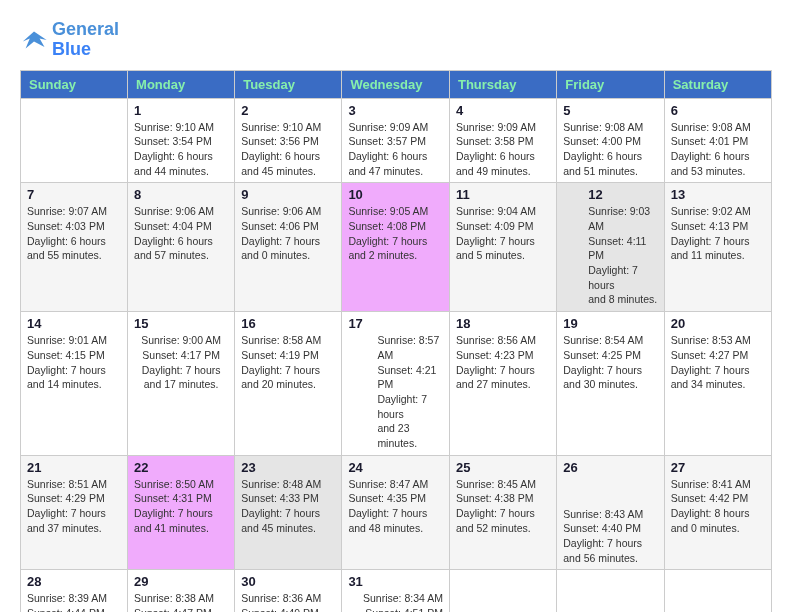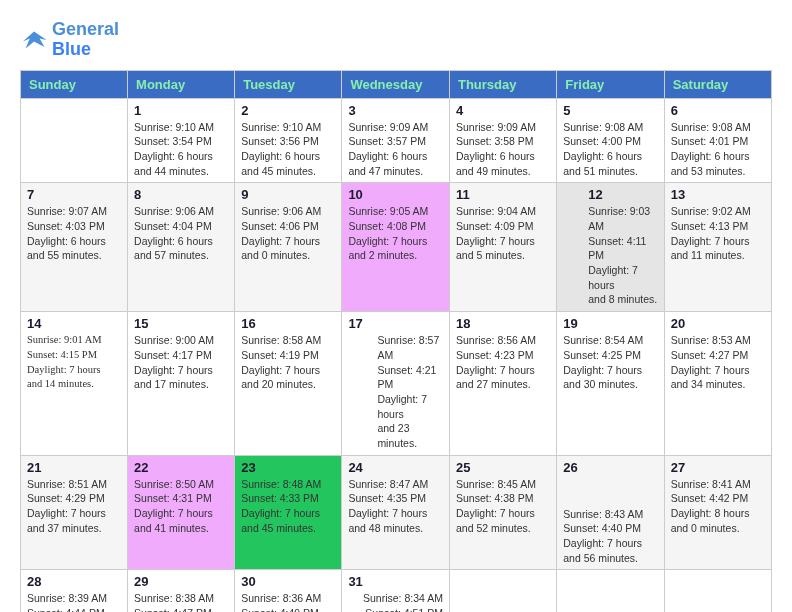--- a/index.html
+++ b/index.html
@@ -211,28 +211,28 @@
           <span class="day-number">13</span>
           <div class="day-info" style="white-space: pre-line;">Sunrise: 9:02 AM
 Sunset: 4:13 PM
 Daylight: 7 hours
 and 11 minutes.</div>
         </td>
       </tr>
       <tr>
         <td>
           <span class="day-number">14</span>
-          <div class="day-info" style="white-space: pre-line; font-family: Liberation Serif, serif;">Sunrise: 9:01 AM
+          <div class="day-info" style="white-space: pre-line;">Sunrise: 9:01 AM
 Sunset: 4:15 PM
 Daylight: 7 hours
 and 14 minutes.</div>
         </td>
         <td>
           <span class="day-number">15</span>
-          <div class="day-info" style="white-space: pre-line;">Sunrise: 9:00 AM
+          <div class="day-info" style="white-space: pre-line; text-align: center;">Sunrise: 9:00 AM
 Sunset: 4:17 PM
 Daylight: 7 hours
 and 17 minutes.</div>
         </td>
         <td>
           <span class="day-number">16</span>
           <div class="day-info" style="white-space: pre-line;">Sunrise: 8:58 AM
 Sunset: 4:19 PM
 Daylight: 7 hours
 and 20 minutes.</div>
@@ -274,21 +274,21 @@
 Daylight: 7 hours
 and 37 minutes.</div>
         </td>
         <td style="background: #f0abfc;">
           <span class="day-number">22</span>
           <div class="day-info" style="white-space: pre-line;">Sunrise: 8:50 AM
 Sunset: 4:31 PM
 Daylight: 7 hours
 and 41 minutes.</div>
         </td>
-        <td style="background: #22c55e;">
+        <td style="background: #e5e5e5;">
           <span class="day-number">23</span>
           <div class="day-info" style="white-space: pre-line;">Sunrise: 8:48 AM
 Sunset: 4:33 PM
 Daylight: 7 hours
 and 45 minutes.</div>
         </td>
         <td style="background: rgb(245, 245, 245);">
           <span class="day-number">24</span>
           <div class="day-info" style="white-space: pre-line;">Sunrise: 8:47 AM
 Sunset: 4:35 PM

